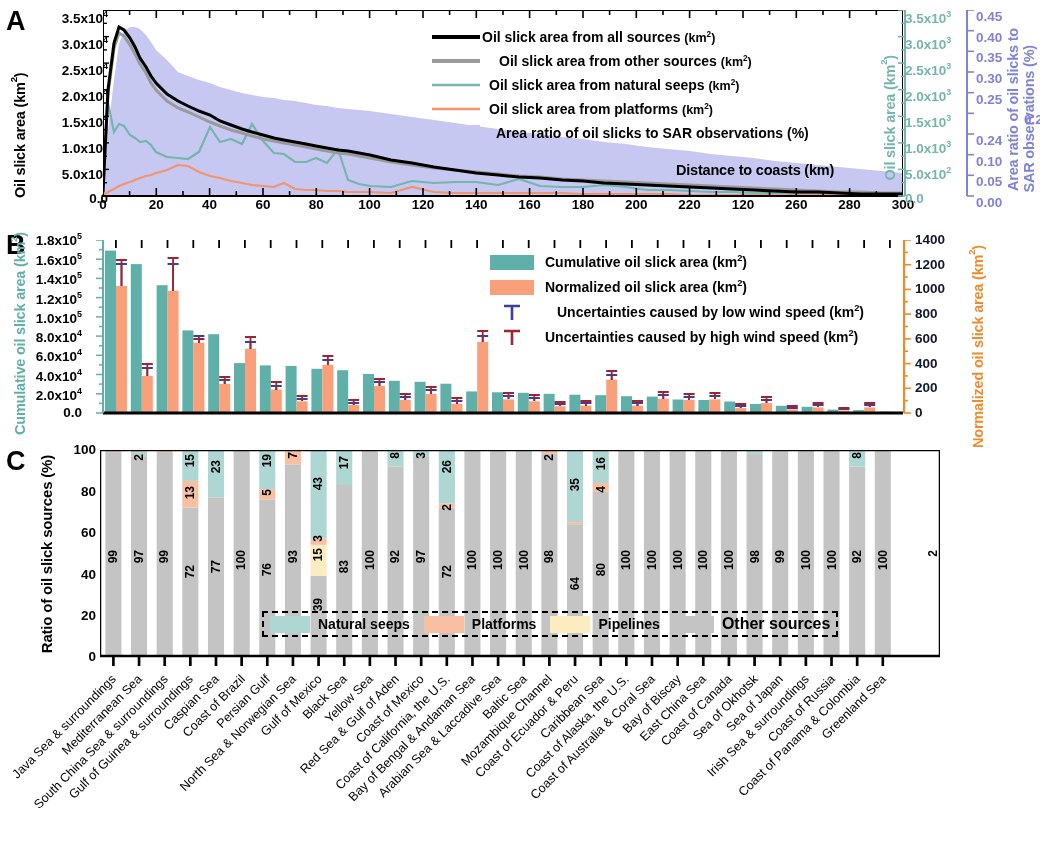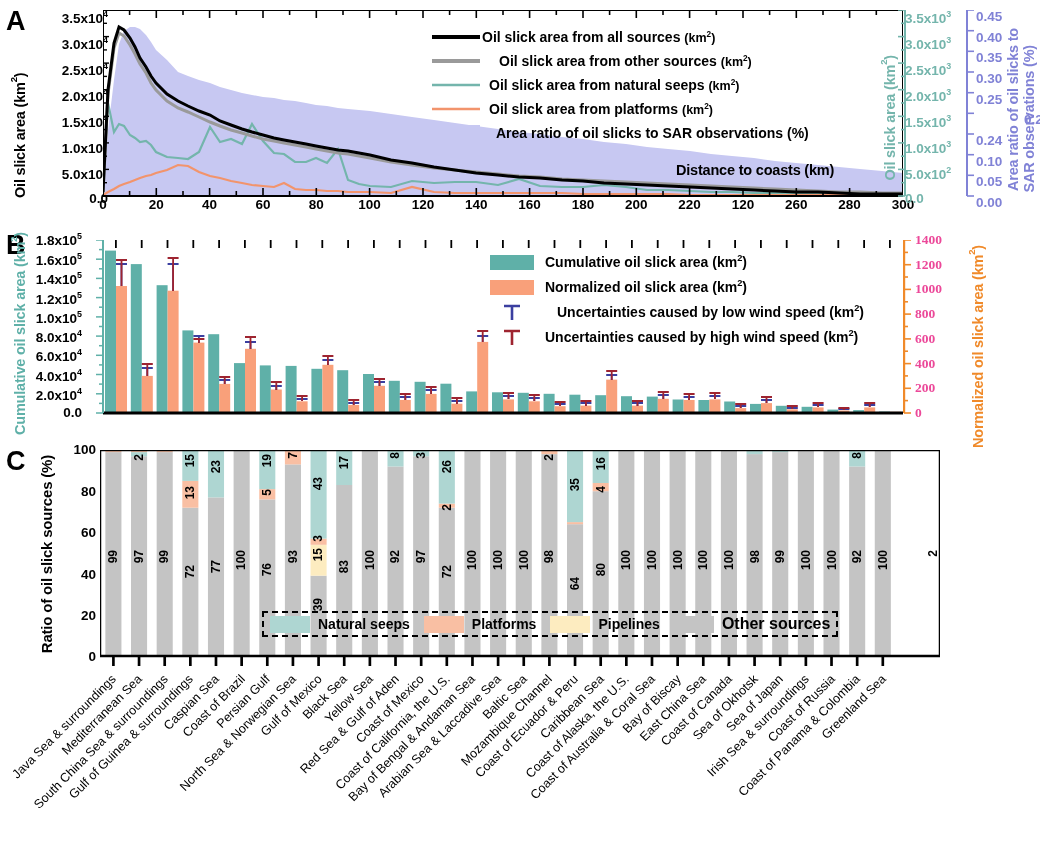--- a/index.html
+++ b/index.html
@@ -520,21 +520,21 @@
       <line x1="1" y1="173" x2="8" y2="173"></line>
     <line x1="1" y1="12.4" x2="5" y2="12.4"></line>
       <line x1="1" y1="37" x2="5" y2="37"></line>
     <line x1="1" y1="61.8" x2="5" y2="61.8"></line>
       <line x1="1" y1="86.5" x2="5" y2="86.5"></line>
     <line x1="1" y1="111.2" x2="5" y2="111.2"></line>
       <line x1="1" y1="135.9" x2="5" y2="135.9"></line>
     <line x1="1" y1="160.6" x2="5" y2="160.6"></line>
   </g>
 </svg>
-<div class="abs" style="left:915px;top:240px;width:46px;height:185px;color:#ec4899;font-family:Liberation Serif, serif;">
+<div class="abs" style="left:915px;top:240px;width:46px;height:185px;color:#0f172a;">
   <div class="tick abs" style="left:0;top:-8px;">1400</div>
   <div class="tick abs" style="left:0;top:16.7px;">1200</div>
   <div class="tick abs" style="left:0;top:41.4px;">1000</div>
   <div class="tick abs" style="left:0;top:66.1px;">800</div>
   <div class="tick abs" style="left:0;top:90.9px;">600</div>
   <div class="tick abs" style="left:0;top:115.6px;">400</div>
   <div class="tick abs" style="left:0;top:140.3px;">200</div>
   <div class="tick abs" style="left:0;top:165px;">0</div>
 </div>
 <div class="abs vert axtitle" style="left:966px;top:245px;color:#f08a2a;">Normalized oil slick area (km<span class="sup">2</span>)</div>

